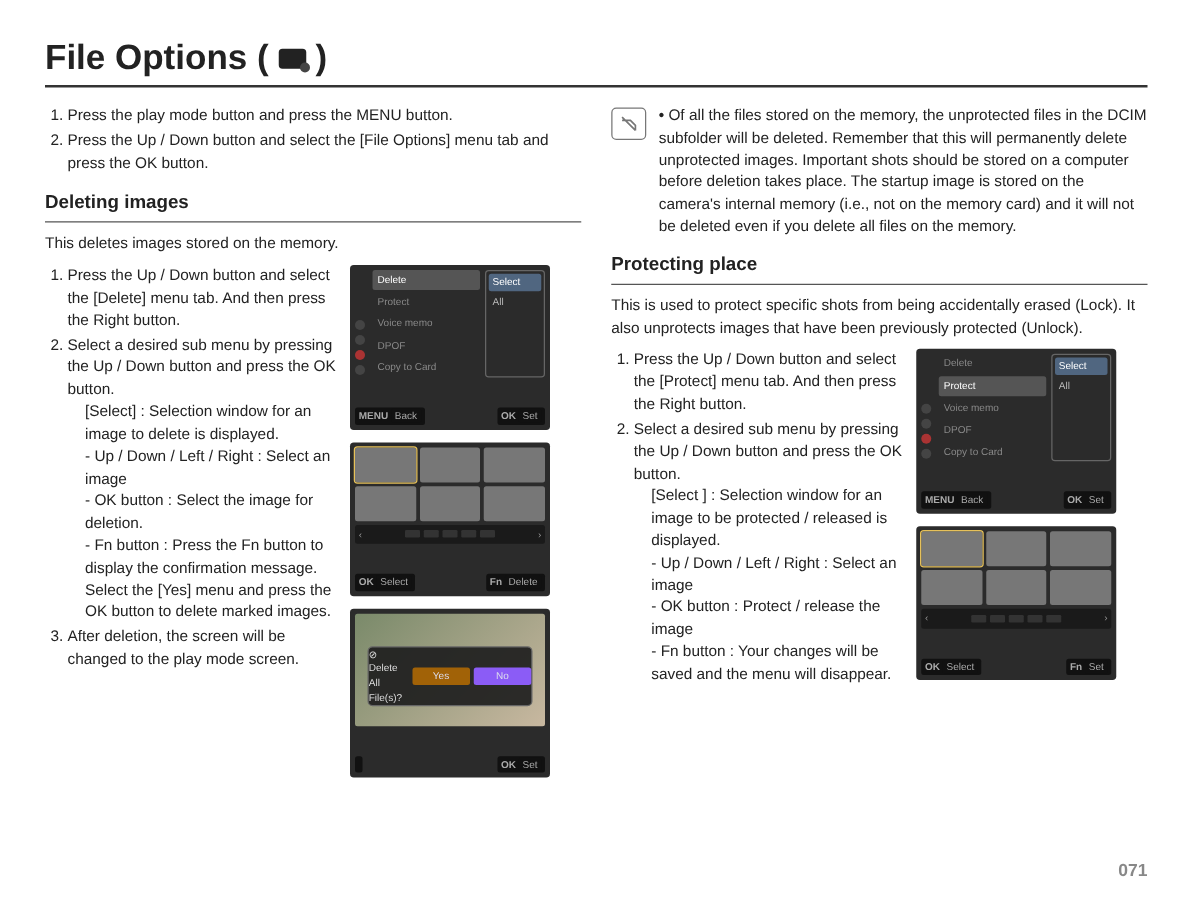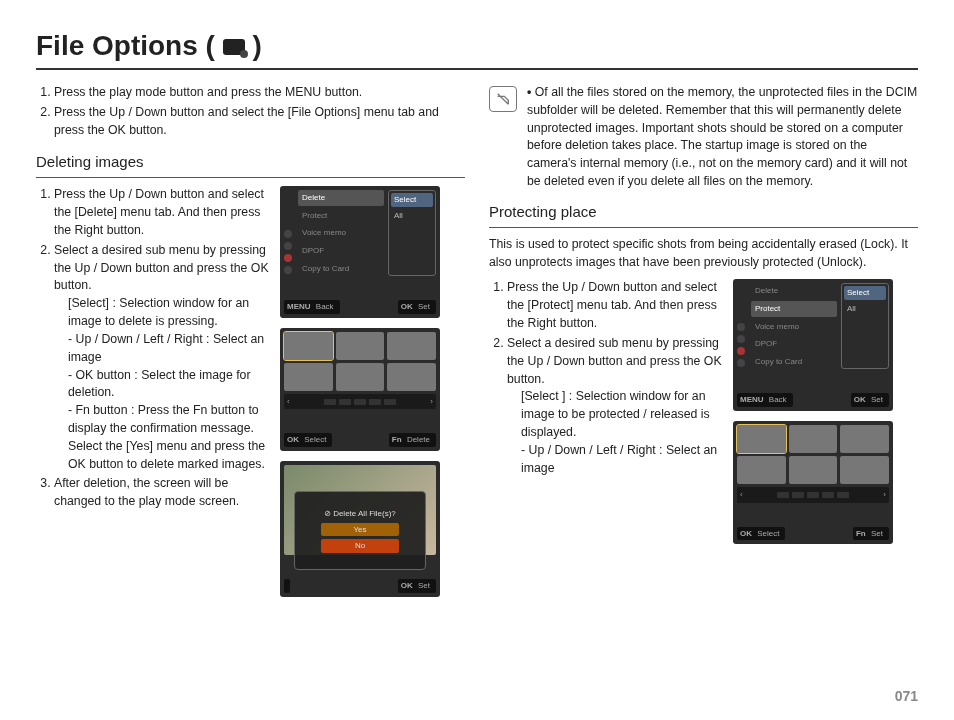--- a/index.html
+++ b/index.html
@@ -27,21 +27,21 @@
   }
   .title-icon::after{
     content:''; position:absolute; right:-3px; bottom:-3px; width:8px;height:8px;
     background:#444; border-radius:50%;
   }
   .cols { display:flex; gap:24px;justify-content:space-between; }
   .col { flex:1; font-size:12.3px; line-height:1.45; }
   .intro { margin-bottom:12px; }
   .intro li, .steps li { margin-bottom:2px; }
   ol { list-style-position: outside; padding-left:18px; }
-  h2 { font-size:15px; font-weight:normal; border-bottom:1px solid #555; padding-bottom:4px; margin:10px 0 8px 0; }
+  h2 { font-size:15px; font-weight:bold; border-bottom:1px solid #555; padding-bottom:4px; margin:10px 0 8px 0; }
   .subdesc { margin-bottom:8px; }
   .with-thumbs { display:flex; gap:10px; }
   .with-thumbs .text { flex:1; }
   .with-thumbs .thumbs { width:185px; display:flex; flex-direction:column; gap:10px; }
 
   .indent1 { padding-left:14px; }
   .indent3 { padding-left:56px; }
 
   .note-row { display:flex; gap:10px; margin-bottom:10px; }
   .note-icon {
@@ -73,24 +73,24 @@
 
   .cam.grid .gridwrap{ display:grid; grid-template-columns:repeat(3,1fr); gap:3px; margin-bottom:3px;}
   .cam.grid .gridwrap div{ height:28px; background:#777; border-radius:2px;}
   .cam.grid .gridwrap div.hl{ outline:1.5px solid #e6c15a;}
   .cam.grid .strip{ display:flex; justify-content:space-between; align-items:center; background:#1a1a1a; padding:2px 3px; border-radius:2px;}
   .cam.grid .strip .cells{display:flex; gap:3px;}
   .cam.grid .strip .cells i{width:12px;height:6px;background:#333;border-radius:1px; display:inline-block;}
   .cam.grid .strip .arrow{color:#999;}
 
   .cam.photo .ph { height:90px; background:linear-gradient(135deg,#7a8a6a,#c8b8a0); border-radius:2px; display:flex; align-items:center; justify-content:center;}
-  .cam.photo .dialog{ position:absolute; left:14px; right:14px; top:30px; background:rgba(30,30,30,.92); border:1px solid #666; border-radius:4px; padding:16px; display:flex; flex-direction:column; gap:3px; align-items:center;}
+  .cam.photo .dialog{ position:absolute; left:14px; right:14px; top:30px; background:rgba(30,30,30,.92); border:1px solid #666; border-radius:4px; padding:0; display:flex; flex-direction:row; gap:3px; align-items:center;}
   .cam.photo .dialog .q{color:#ddd; font-size:8px;}
   .cam.photo .dialog .btn{ width:80%; text-align:center; background:#a16207; color:#dde; border-radius:2px; padding:1px 0;}
-  .cam.photo .dialog .btn.sel{ background:#c2410c;}
+  .cam.photo .dialog .btn.sel{ background:#8b5cf6;}
 
   .pagenum{ position:absolute; bottom:16px; right:36px; color:#888; font-size:14px; font-weight:bold;}
   .check{font-weight:bold;}
 </style>
 </head>
 <body>
 
 <div class="title-row">
   <h1>
     <span>File Options (</span>
@@ -101,28 +101,29 @@
 
 <div class="cols">
 
   <div class="col">
     <ol class="intro">
       <li>Press the play mode button and press the MENU button.</li>
       <li>Press the Up / Down button and select the [File Options] menu tab and press the OK button.</li>
     </ol>
 
     <h2>Deleting images</h2>
+    <p class="subdesc">This deletes images stored on the memory.</p>
 
     <div class="with-thumbs">
       <div class="text">
         <ol class="steps">
           <li>Press the Up / Down button and select the [Delete] menu tab. And then press the Right button.</li>
           <li>
             <span>Select a desired sub menu by pressing the Up / Down button and press the OK button.</span>
-            <div class="indent1">[Select] : Selection window for an image to delete is pressing.</div>
+            <div class="indent1">[Select] : Selection window for an image to delete is displayed.</div>
             <div class="indent1">- Up / Down / Left / Right : Select an image</div>
             <div class="indent1">
               <span>- OK button : Select the image for deletion.</span>
             </div>
             <div class="indent1">- Fn button : Press the Fn button to display the confirmation message. Select the [Yes] menu and press the OK button to delete marked images.</div>
           </li>
           <li>After deletion, the screen will be changed to the play mode screen.</li>
         </ol>
       </div>
 
@@ -210,20 +211,22 @@
     <p class="subdesc">This is used to protect specific shots from being accidentally erased (Lock). It also unprotects images that have been previously protected (Unlock).</p>
 
     <div class="with-thumbs">
       <div class="text">
         <ol class="steps">
           <li>Press the Up / Down button and select the [Protect] menu tab. And then press the Right button.</li>
           <li>
             <span>Select a desired sub menu by pressing the Up / Down button and press the OK button.</span>
             <div class="indent1">[Select ] : Selection window for an image to be protected / released is displayed.</div>
             <div class="indent1">- Up / Down / Left / Right : Select an image</div>
+            <div class="indent1">- OK button : Protect / release the image</div>
+            <div class="indent1">- Fn button : Your changes will be saved and the menu will disappear.</div>
           </li>
         </ol>
       </div>
 
       <div class="thumbs">
 
         <div class="cam">
           <div class="dots">
               <i></i>
               <i></i>

